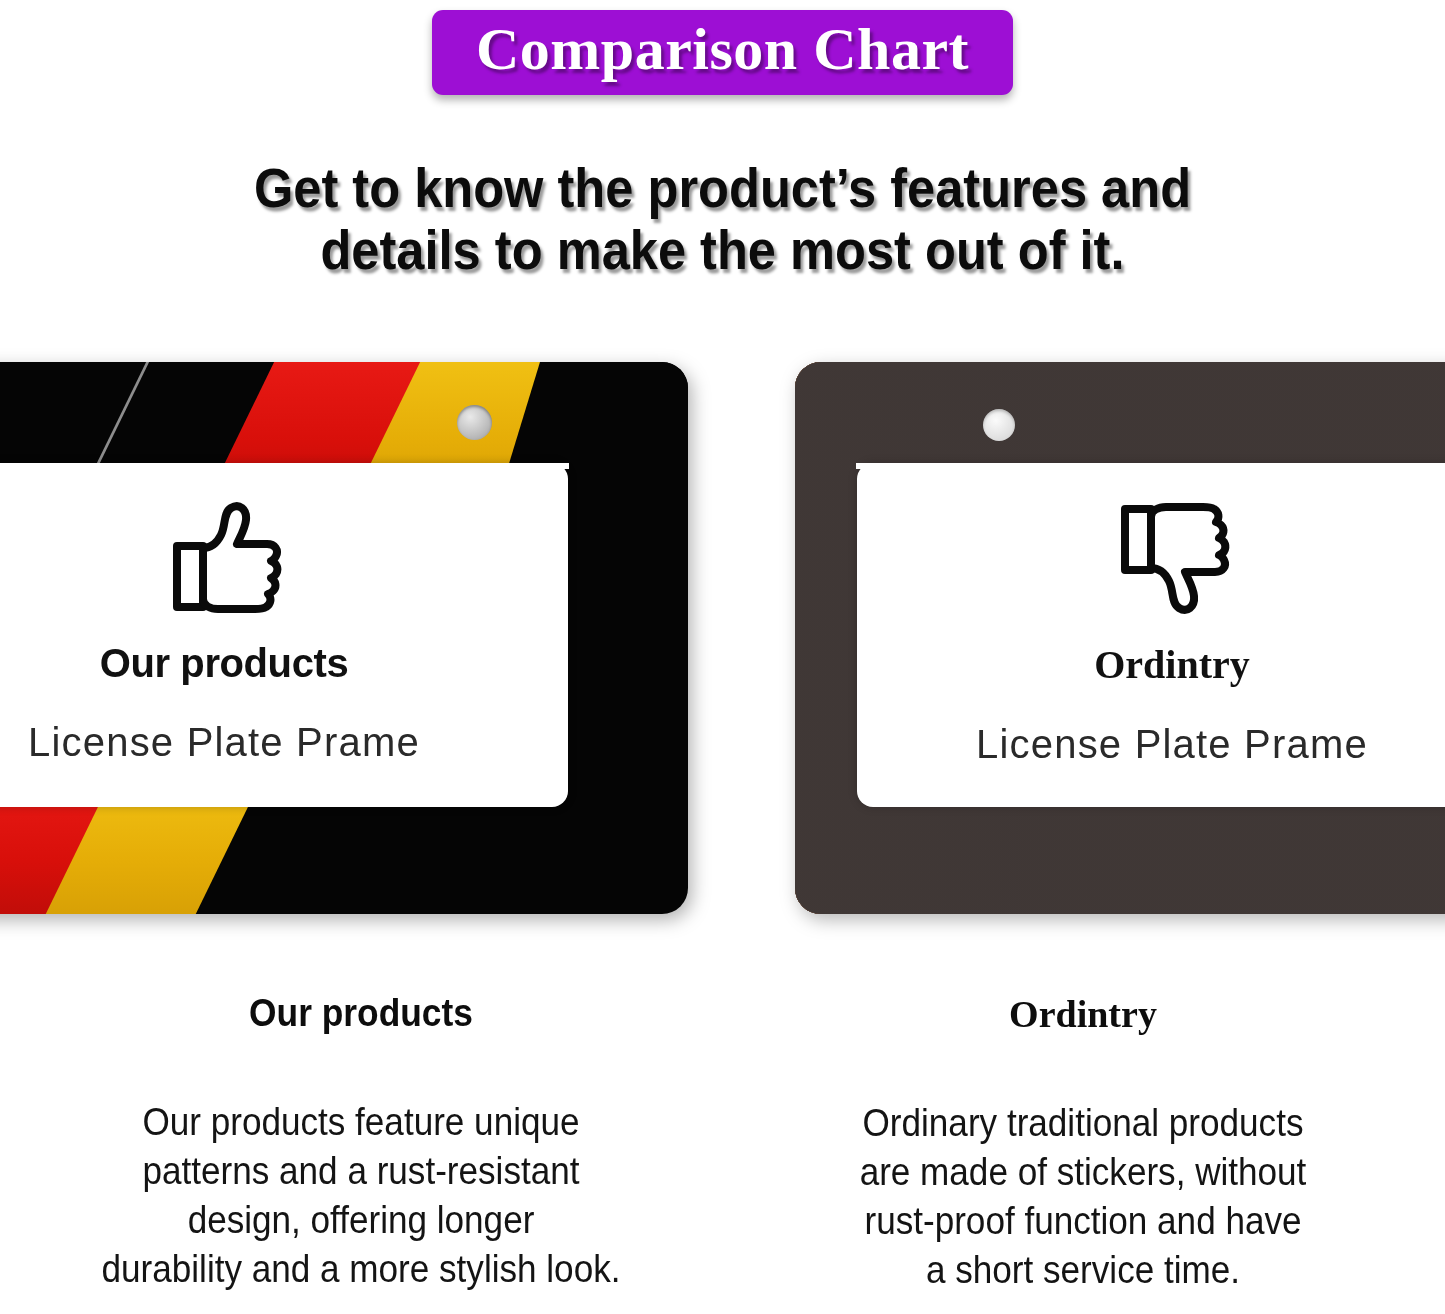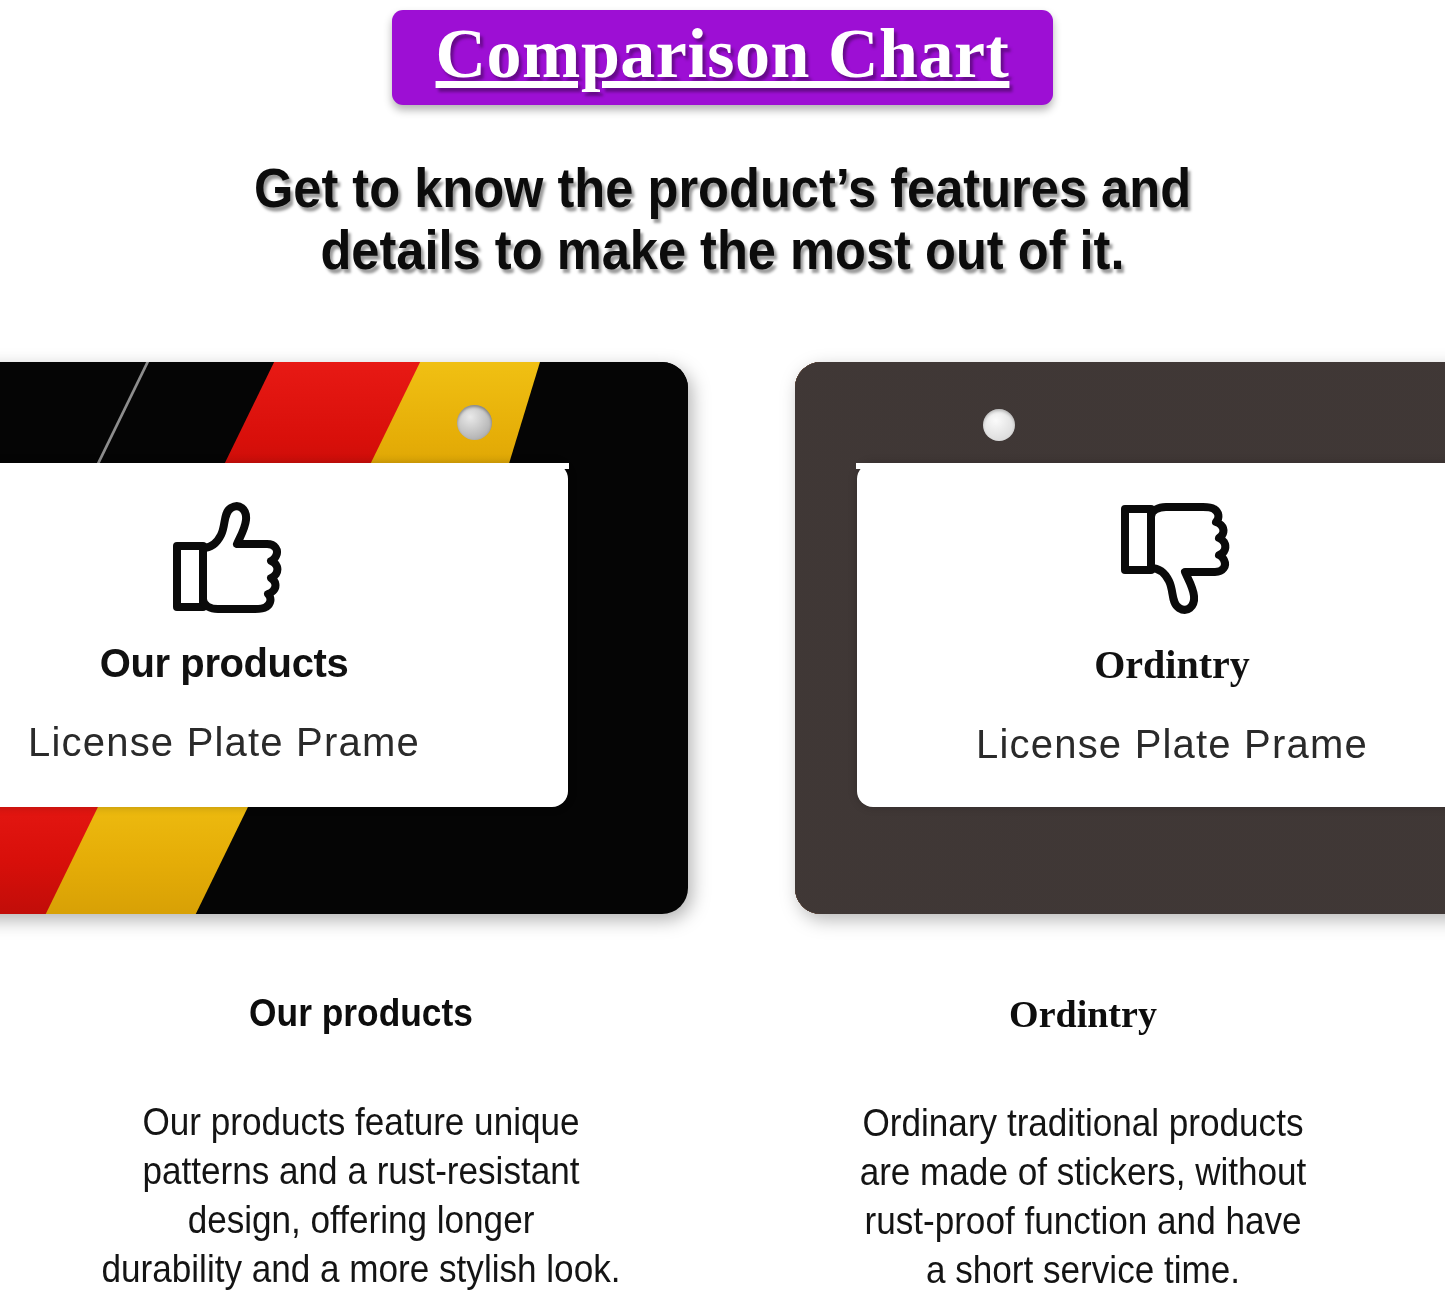--- a/index.html
+++ b/index.html
@@ -30,27 +30,26 @@
   }
   .banner {
     background: #9D0FD4;
     border-radius: 11px;
     padding: 9px 44px 16px 44px;
     box-shadow: 0 5px 9px rgba(0,0,0,0.30);
   }
   .banner-title {
     font-family: "Liberation Serif", "DejaVu Serif", serif;
     font-weight: bold;
-    font-size: 70px;
+    font-size: 60px;
     line-height: 1.0;
     color: #ffffff;
     letter-spacing: 0.5px;
     text-shadow: 3px 4px 3px rgba(0,0,0,0.35);
     white-space: nowrap;
-    text-decoration: underline;
   }
 
   
   .subtitle {
     position: absolute;
     top: 158px;
     left: 0;
     width: 1445px;
     text-align: center;
     font-family: "Liberation Sans Narrow", "Liberation Sans", sans-serif;

